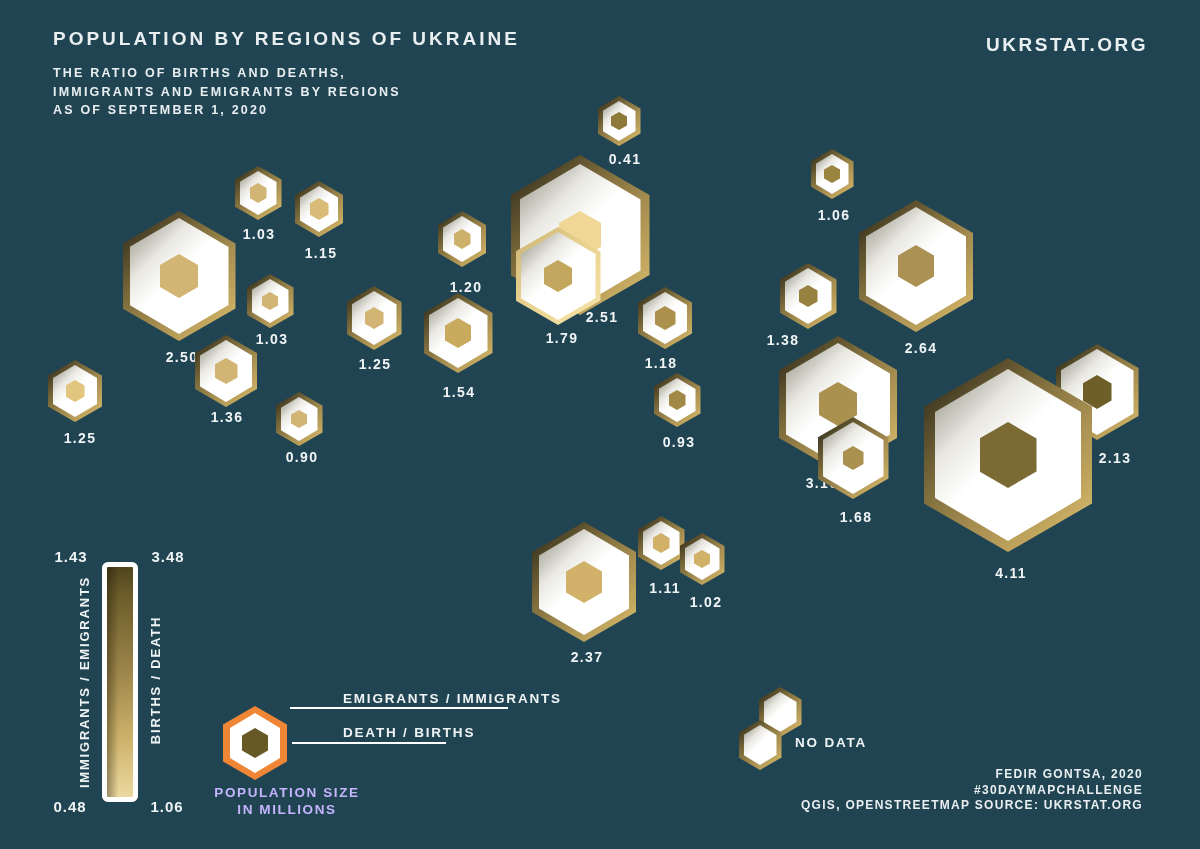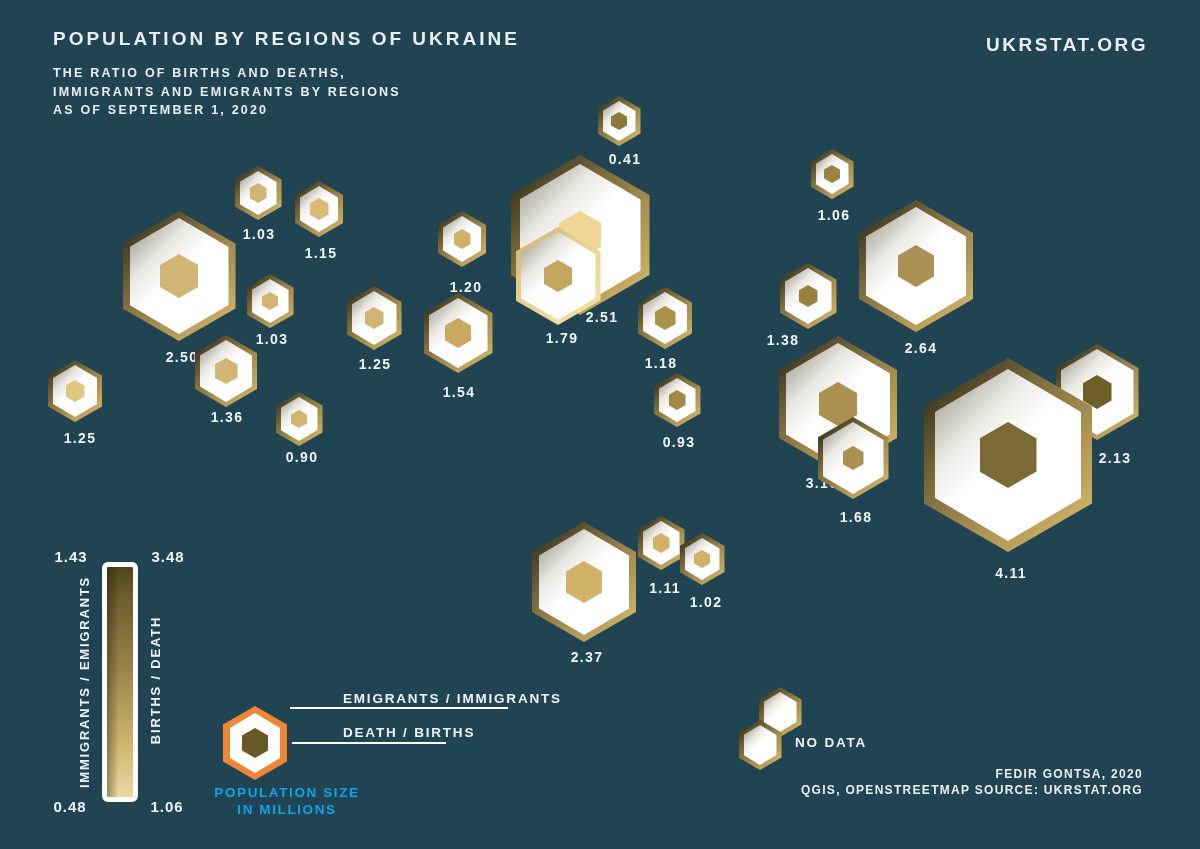--- a/index.html
+++ b/index.html
@@ -65,21 +65,21 @@
   .khex-core{
     position:absolute;left:50%;top:50%;width:26px;height:30px;
     margin:-15px 0 0 -13px;background:#665925;
   }
   .key-line{position:absolute;height:2px;background:#ffffff;}
   .key-label{
     position:absolute;font-size:13.5px;font-weight:bold;letter-spacing:1.8px;color:#eef3f4;white-space:nowrap;
   }
   .size-label{
     position:absolute;left:207px;top:784px;width:160px;text-align:center;
-    font-size:13.5px;font-weight:bold;letter-spacing:1.6px;line-height:17px;color:#0ea5e9;
+    font-size:13.5px;font-weight:bold;letter-spacing:1.6px;line-height:17px;color:#c4b5fd;
   }
   
   .credits{
     position:absolute;right:57px;top:767px;text-align:right;
     font-size:12px;font-weight:bold;letter-spacing:1.3px;line-height:15.5px;color:#e9eff1;
   }
   .no-data-label{
     position:absolute;transform:translate(0,-50%);
     font-size:13.5px;font-weight:bold;letter-spacing:1.8px;color:#eef3f4;white-space:nowrap;
   }
@@ -248,16 +248,17 @@
   <div class="key-label" style="left:343px;top:691px;">EMIGRANTS / IMMIGRANTS</div>
   <div class="key-line" style="left:292px;top:742px;width:154px;"></div>
   <div class="key-label" style="left:343px;top:725px;">DEATH / BIRTHS</div>
   <div class="size-label">
     <div>POPULATION SIZE</div>
     <div>IN MILLIONS</div>
   </div>
 
   <div class="credits">
     <div>FEDIR GONTSA, 2020</div>
+    <div>#30DAYMAPCHALLENGE</div>
     <div>QGIS, OPENSTREETMAP SOURCE: UKRSTAT.ORG</div>
   </div>
 
 </div>
 
 </body></html>

